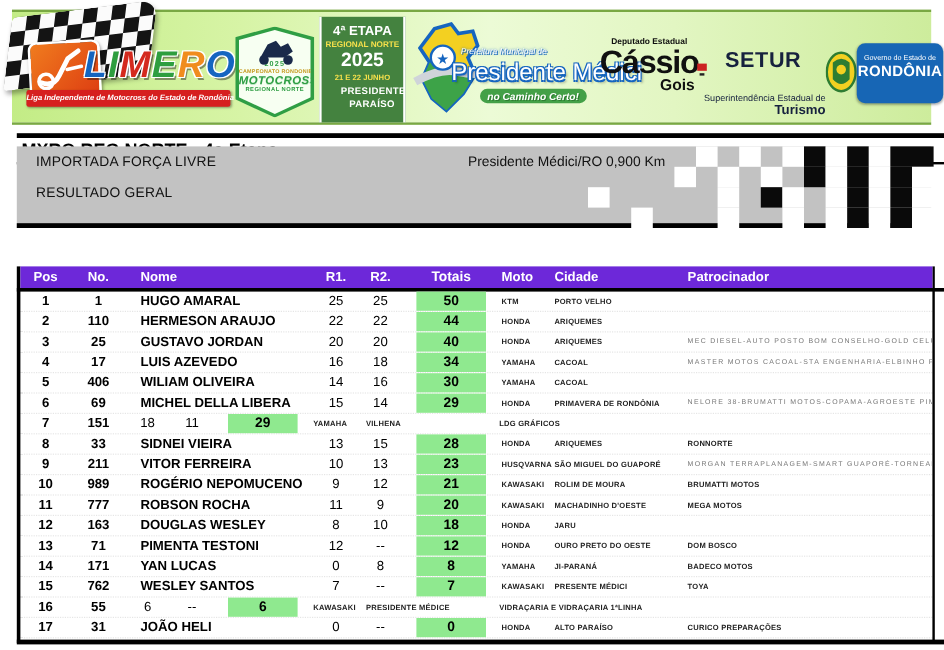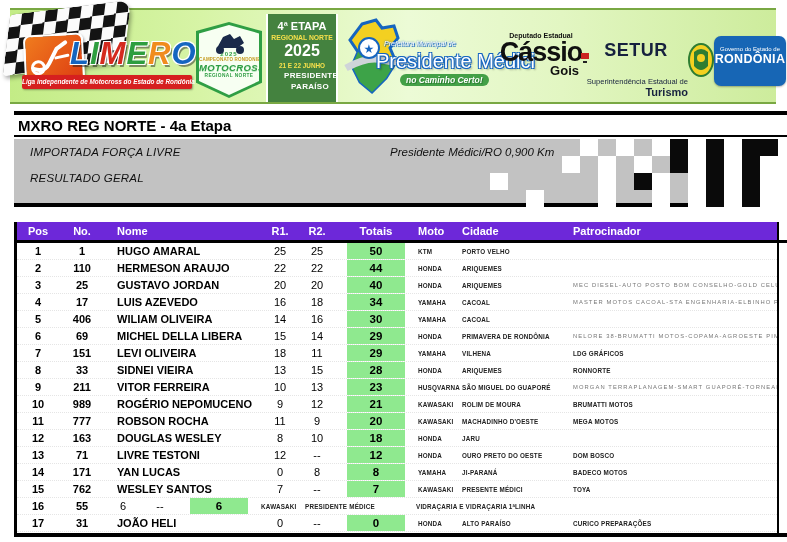--- a/index.html
+++ b/index.html
@@ -91,23 +91,22 @@
     box-shadow:0 1px 2px rgba(0,0,0,.3);
   }
   .gov-small{font-size:6px;}
   .gov-name{font-size:12.5px;font-weight:bold;letter-spacing:.3px;}
   
   .topline{position:absolute;left:14px;top:111px;width:773px;height:4px;background:#000;}
   .page-title{position:absolute;left:18px;top:117px;font-size:15px;font-weight:bold;color:#000;}
   .thinline{position:absolute;left:14px;top:135px;width:773px;height:2px;background:#000;}
   
   .info-panel{
-    position:absolute;left:14px;top:139px;width:762px;height:64px;background:#c2c2c2;
+    position:absolute;left:14px;top:122px;width:762px;height:64px;background:#c2c2c2;
     border-bottom:4px solid #000;
-    font-style:italic;
   }
   .info-cat{position:absolute;left:16px;top:7px;font-size:11.5px;color:#111;letter-spacing:.2px;}
   .info-loc{position:absolute;left:376px;top:7px;font-size:11.5px;color:#111;}
   .info-res{position:absolute;left:16px;top:33px;font-size:11.5px;color:#111;letter-spacing:.2px;}
   .checker{position:absolute;left:476px;top:0;width:288px;height:68px;display:grid;
     grid-template-columns:repeat(16,18px);grid-template-rows:repeat(4,17px);}
   .ck{width:18px;height:17px;}
   .ckg{background:transparent;}
   .ckw{background:#fff;}
   .ckb{background:#0a0a0a;}
@@ -375,21 +374,20 @@
     <span class="c-r2">14</span>
     <span class="c-sp"></span>
     <span class="c-tot">29</span>
     <span class="c-moto">HONDA</span>
     <span class="c-cid">PRIMAVERA DE RONDÔNIA</span>
     <span class="c-pat condensed">NELORE 38-BRUMATTI MOTOS-COPAMA-AGROESTE PIMENTA B</span>
   </div>
     <div class="row">
     <span class="c-pos">7</span>
     <span class="c-no">151</span>
-    <span class="c-nome">LEVI OLIVEIRA</span>
     <span class="c-r1">18</span>
     <span class="c-r2">11</span>
     <span class="c-sp"></span>
     <span class="c-tot">29</span>
     <span class="c-moto">YAMAHA</span>
     <span class="c-cid">VILHENA</span>
     <span class="c-pat">LDG GRÁFICOS</span>
   </div>
     <div class="row">
     <span class="c-pos">8</span>
@@ -447,21 +445,21 @@
     <span class="c-r2">10</span>
     <span class="c-sp"></span>
     <span class="c-tot">18</span>
     <span class="c-moto">HONDA</span>
     <span class="c-cid">JARU</span>
     <span class="c-pat"></span>
   </div>
     <div class="row">
     <span class="c-pos">13</span>
     <span class="c-no">71</span>
-    <span class="c-nome">LIVRE TESTONI</span>
+    <span class="c-nome">PIMENTA TESTONI</span>
     <span class="c-r1">12</span>
     <span class="c-r2">--</span>
     <span class="c-sp"></span>
     <span class="c-tot">12</span>
     <span class="c-moto">HONDA</span>
     <span class="c-cid">OURO PRETO DO OESTE</span>
     <span class="c-pat">DOM BOSCO</span>
   </div>
     <div class="row">
     <span class="c-pos">14</span>

